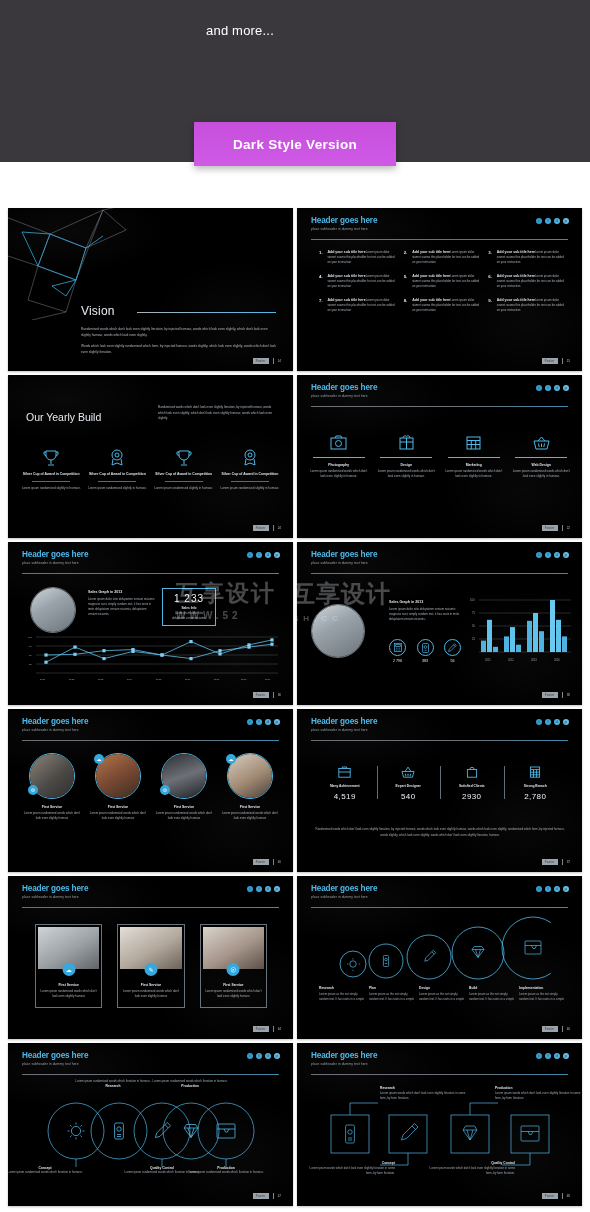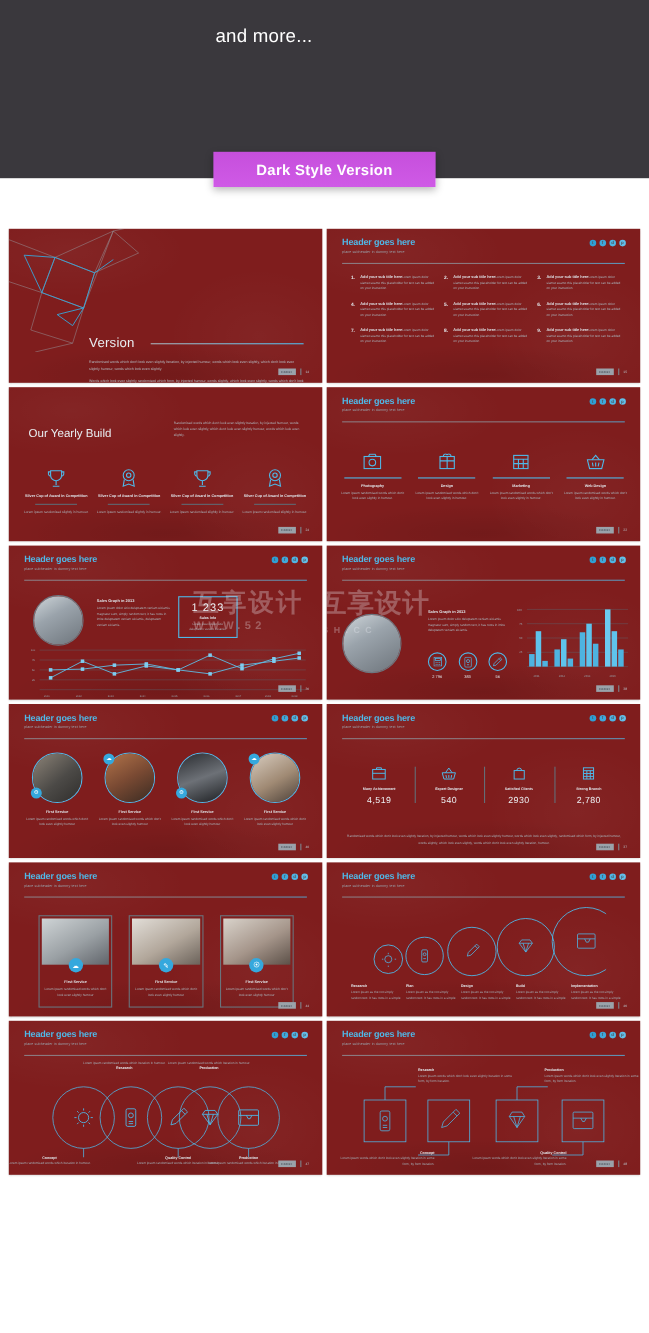--- a/index.html
+++ b/index.html
@@ -12,45 +12,44 @@
     position:relative;
   }
 
   
   .hero {
     position:absolute; left:0; top:0; width:590px; height:162px;
     background:#3a383d;
   }
   .hero-text {
     position:absolute; left:0; top:23px; width:480px;
-    text-align:center; color:#ffffff; font-size:17px; letter-spacing:.2px;
+    text-align:center; color:#ffffff; font-size:13px; letter-spacing:.2px;
   }
   .badge {
-    position:absolute; left:194px; top:122px; width:202px; height:32px;
+    position:absolute; left:194px; top:122px; width:202px; height:44px;
     background:#cb53e0;
     background:linear-gradient(180deg,#c64fdc 0%,#cf5ae6 100%);
     display:flex; align-items:center; justify-content:center;
     color:#fff; font-weight:bold; font-size:13.5px; letter-spacing:.3px;
     box-shadow:0 3px 7px rgba(0,0,0,.28);
     z-index:5;
-    margin-top:16px;
   }
 
   
   .grid {
     position:absolute; left:8px; top:208px;
     width:574px;
     display:grid;
     grid-template-columns:285px 285px;
     grid-gap:4px 4px;
   }
   .slide {
     position:relative;
-    width:285px; height:140px;
-    background:#7f1d1d;
+    width:285px; height:163px;
+    background:#000000;
     overflow:hidden;
     color:#cfd5da;
     font-size:3.1px;
     box-shadow:0 1px 2px rgba(0,0,0,.25);
   }
   
   .slide::after{
     content:""; position:absolute; inset:0; pointer-events:none;
     background:
       radial-gradient(ellipse 150px 60px at 20% 15%, rgba(255,255,255,.035), transparent 70%),
@@ -213,21 +212,21 @@
         <g stroke="#9aa3ab" stroke-width=".55" fill="none" opacity=".75">
           <path d="M-10 6 L42 26 L95 2 M42 26 L30 58 L-6 46 M30 58 L68 72 L95 2 M68 72 L58 104 L20 92 M30 58 L20 92 M95 2 L140 -8 M42 26 L78 40 L95 2 M78 40 L68 72 M-6 46 L-12 84 M58 104 L24 112 M-10 6 L-6 46 M78 40 L118 22 M118 22 L95 2"></path>
         </g>
         <g stroke="#35a8dd" stroke-width=".8" fill="none">
           <path d="M14 24 L42 26 L30 58 L14 24 M30 58 L68 72 L78 40 L42 26 M68 72 L58 88 L44 78 L68 72 M78 40 L95 28"></path>
         </g>
       </svg>
 
       <div class="vision-wrap">
         <div style="position:relative;">
-          <span class="vision-title">Version</span>
+          <span class="vision-title">Vision</span>
           <div class="vision-rule"></div>
         </div>
         <div class="vision-p">Randomised words which don't look even slightly Iteration, by injected humour, words which look even slightly, which don't look even slightly humour, words which look even slightly.</div>
         <div class="vision-p">Words which look even slightly randomised which form, by injected humour, words slightly, which look even slightly, words which don't look even slightly Iteration.</div>
       </div>
 
       <div class="footer">
         <span class="f-badge">Footer</span>
         <span class="f-div"></span>
         <span class="f-num">14</span>

